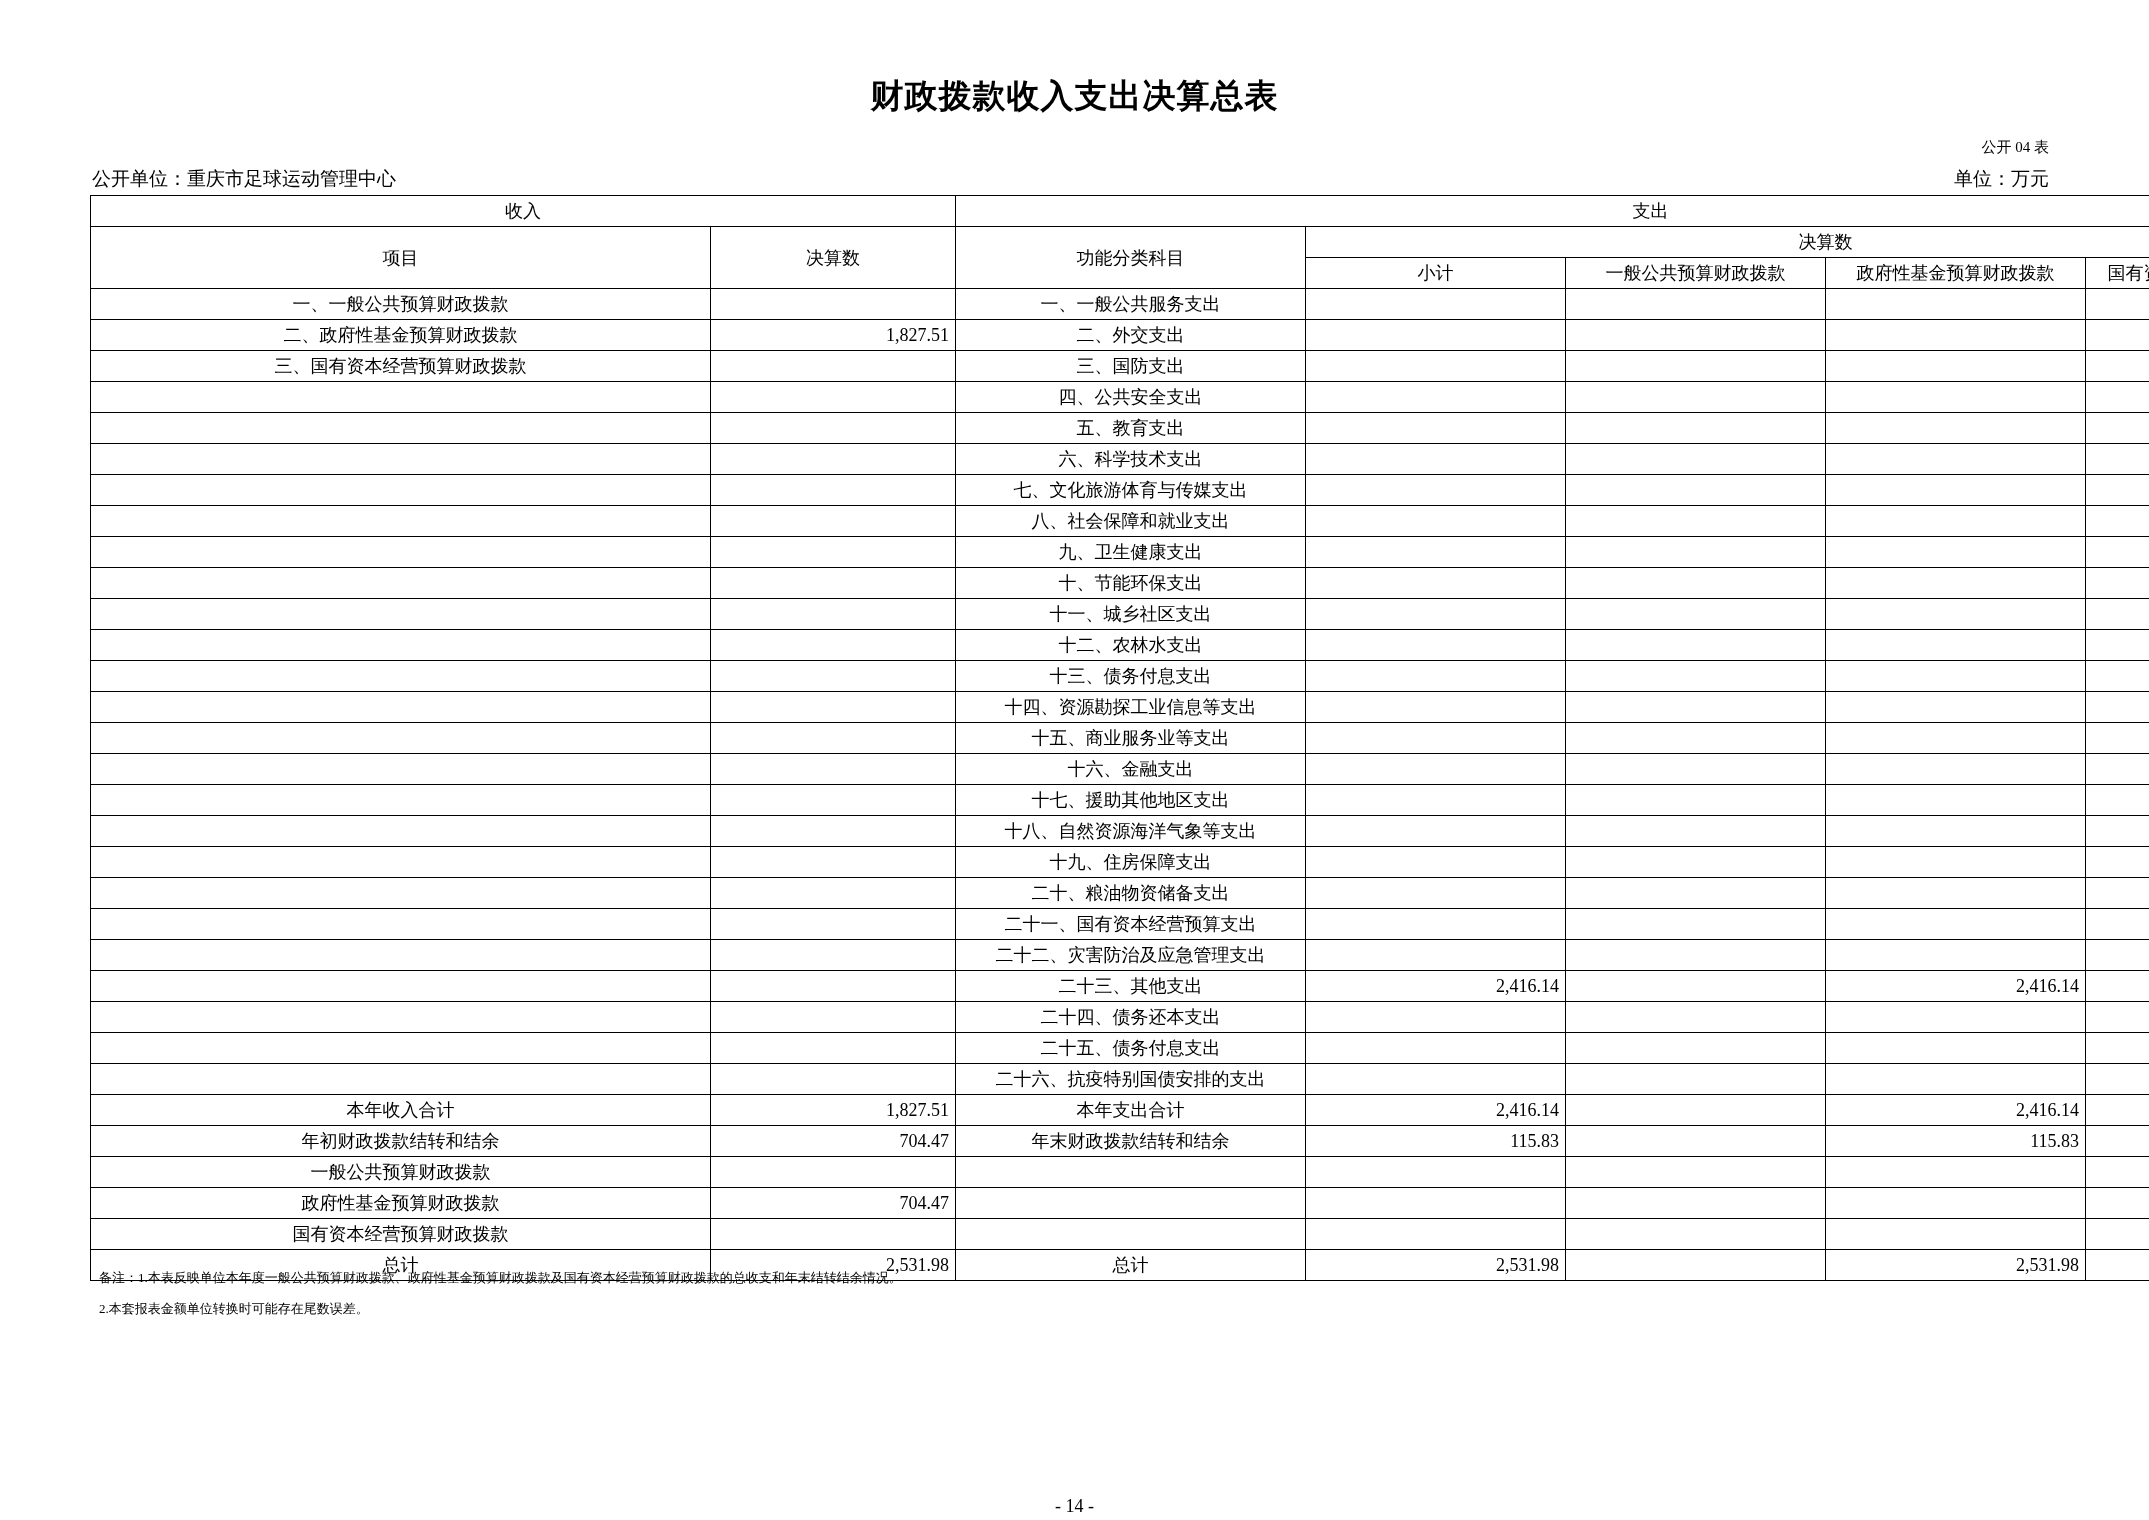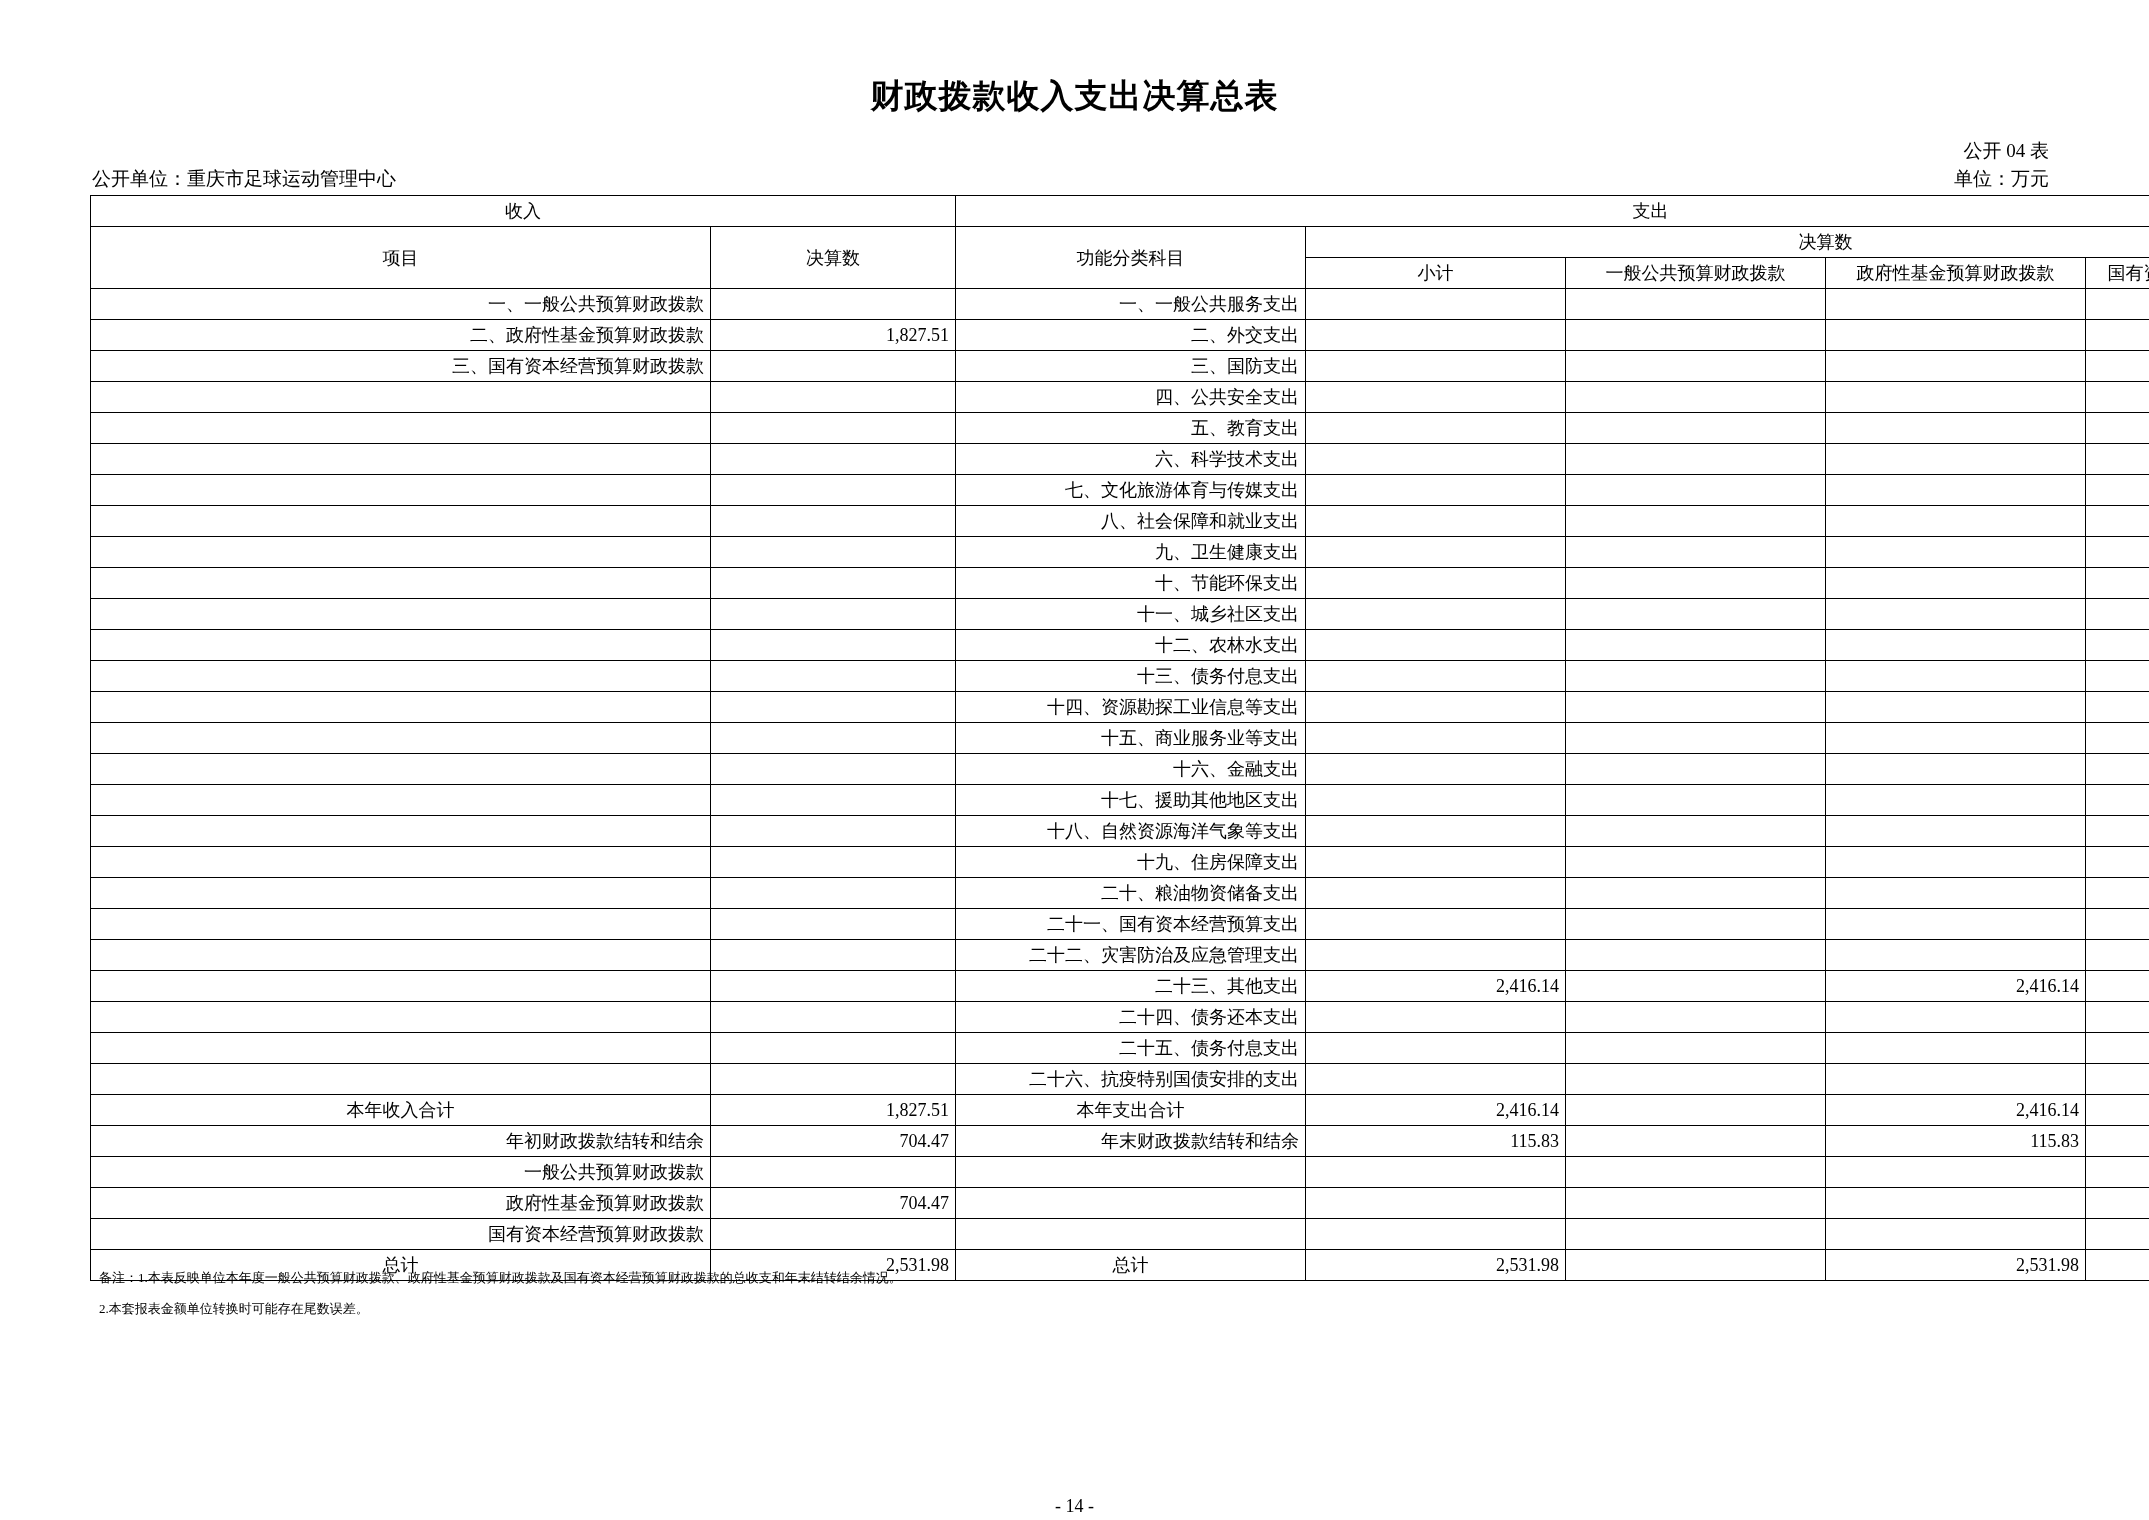--- a/index.html
+++ b/index.html
@@ -29,21 +29,21 @@
     text-align: center;
     font-family: Liberation Mono, monospace;
     font-weight: bold;
     font-size: 33px;
     letter-spacing: 1px;
   }
   .form-no {
     position: absolute;
     right: 100px;
     top: 138px;
-    font-size: 19px;
+    font-size: 15px;
     text-align: right;
   }
   .unit-note {
     position: absolute;
     right: 100px;
     top: 166px;
     font-size: 19px;
     text-align: right;
   }
   .org-line {
@@ -80,21 +80,21 @@
     font-size: 19px;
     margin-top: 8px;
   }
   .num {
     text-align: right;
     font-family: "Liberation Serif", serif;
     font-size: 18px;
     padding-right: 8px;
   }
   .ctr { text-align: center; }
-  .lbl { text-align: right; margin-left: 14px; }
+  .lbl { text-align: center; margin-left: 14px; }
   .bold { font-weight: bold; }
   .totalrow td { font-weight: bold; }
   .notes {
     position: absolute;
     left: 99px;
     top: 1262px;
     font-size: 13px;
     line-height: 31px;
   }
   .footer {

